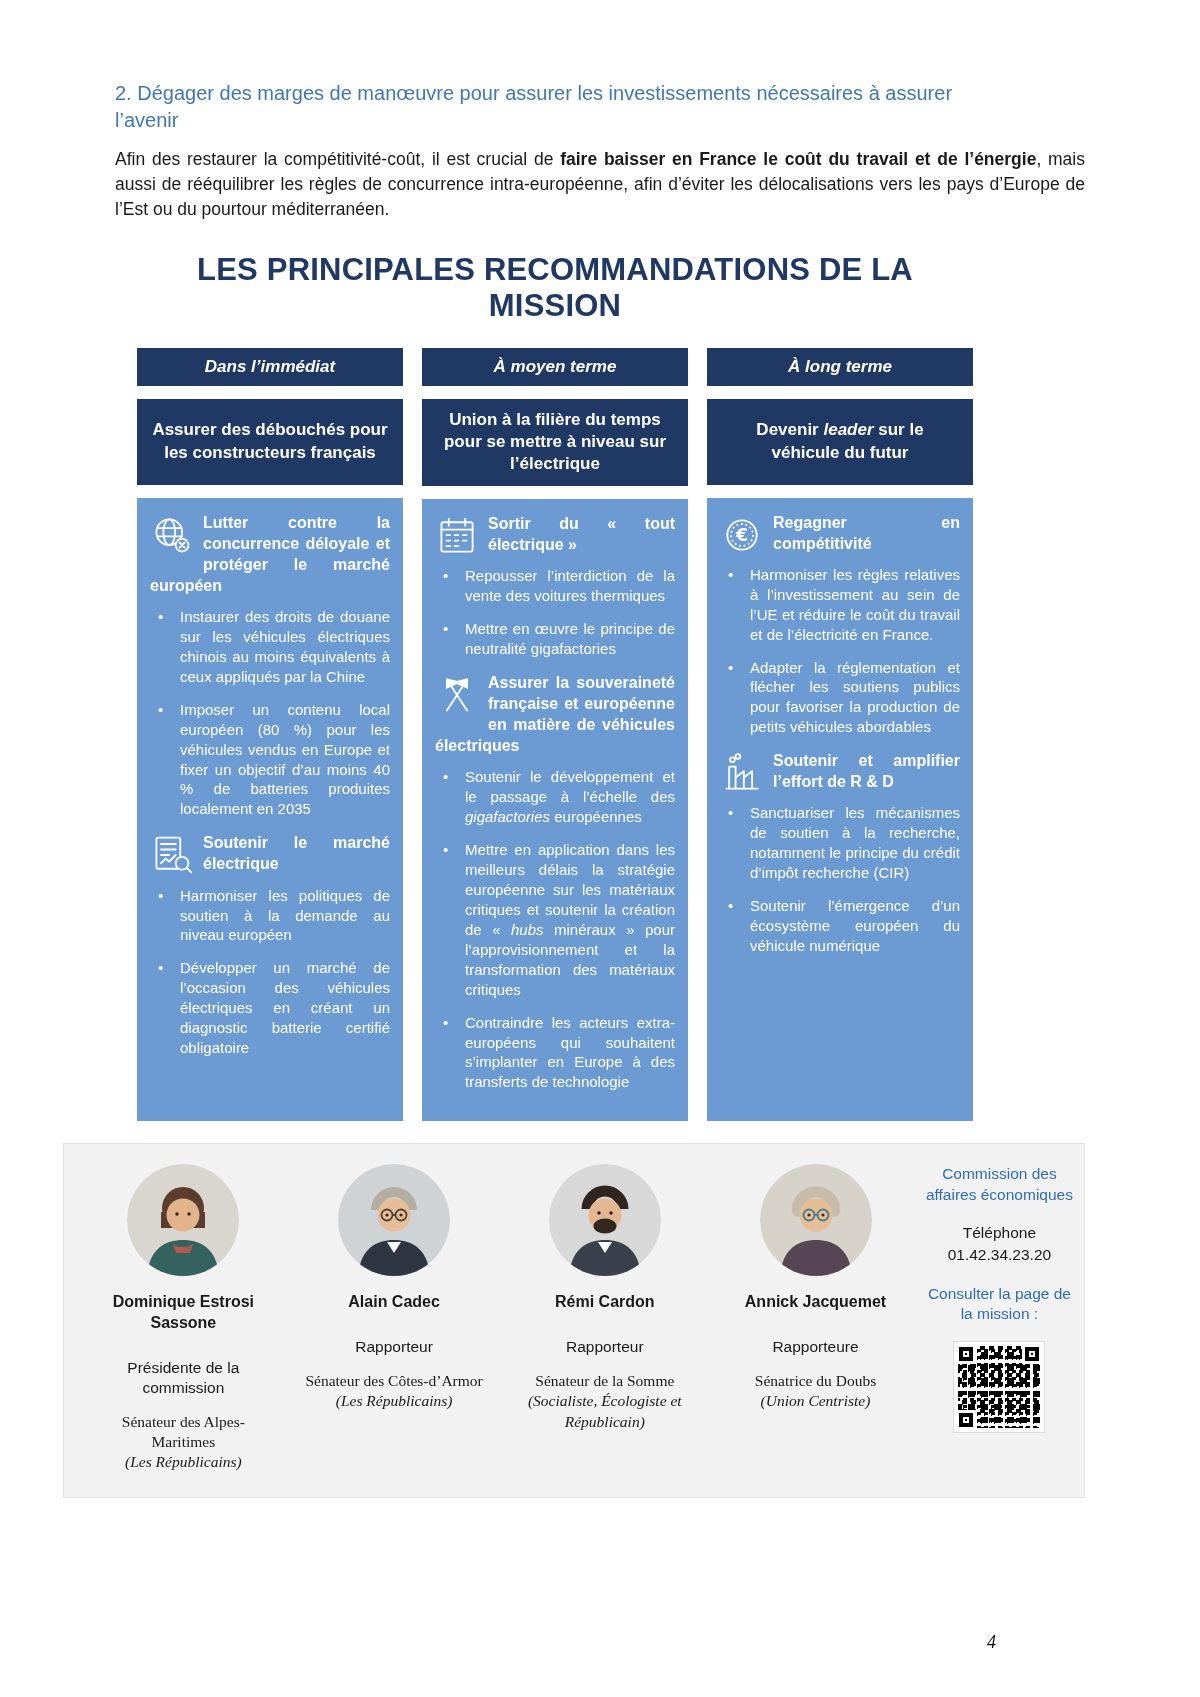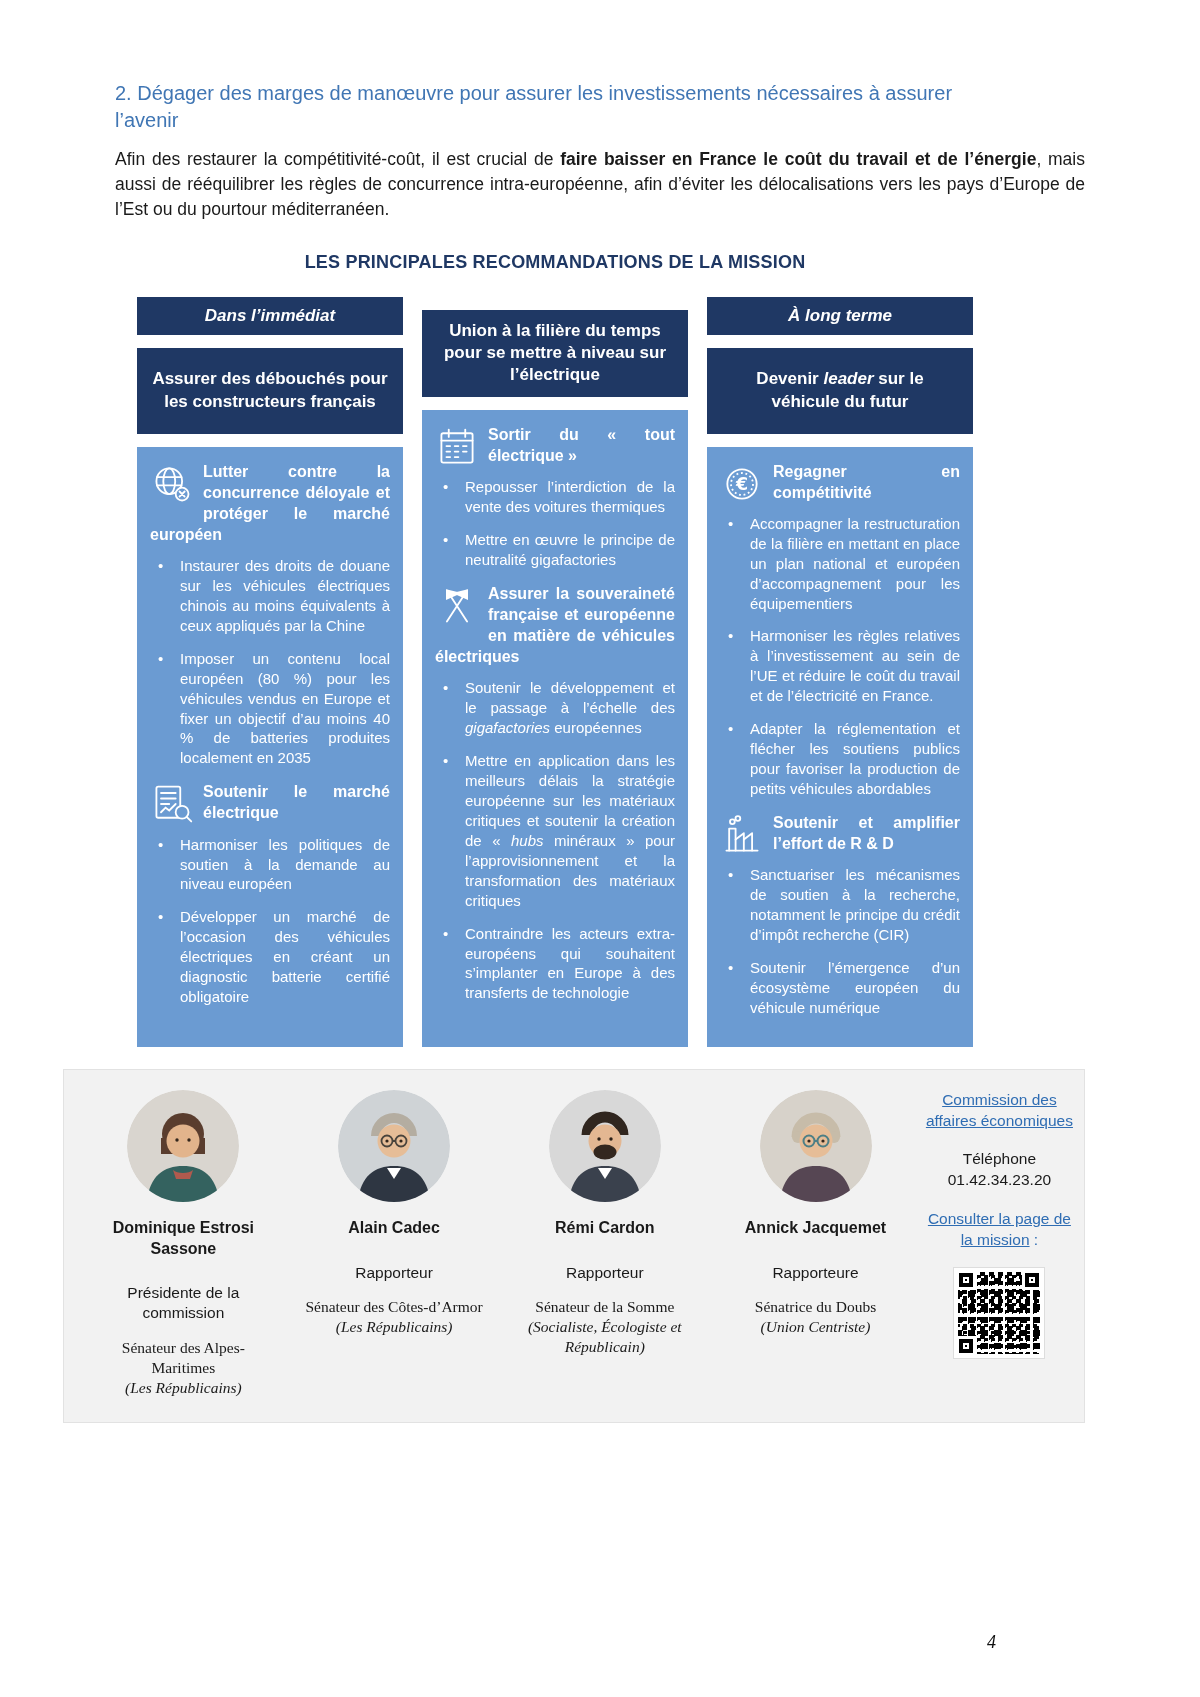--- a/index.html
+++ b/index.html
@@ -14,21 +14,21 @@
     margin:80px 115px 0; width:890px;
     color:#4076b4; font-size:20px; font-weight:400; line-height:1.35;
   }
   .intro {
     margin:13px 115px 0; width:970px;
     font-size:17.5px; line-height:1.42; text-align:justify;
   }
   .intro .bold { font-weight:bold; }
   .main-title {
     margin:30px 0 0 137px; width:836px; text-align:center;
-    color:#1f3864; font-size:18px; font-weight:bold; letter-spacing:.2px;
+    color:#1f3864; font-size:31px; font-weight:bold; letter-spacing:.2px;
   }
   .columns { display:flex; gap:19px; margin:24px 0 0 137px; width:836px; align-items:stretch; }
   .col { width:266px; display:flex; flex-direction:column; }
   .col-header {
     background:#1f3864; color:#fff; text-align:center;
     font-style:italic; font-weight:bold; font-size:17px; padding:9px 4px;
   }
   .col-sub {
     background:#1f3864; color:#fff; font-weight:bold; text-align:center;
     font-size:17px; line-height:1.32; margin-top:13px; padding:10px 14px;
@@ -57,21 +57,21 @@
   .photo { width:112px; height:112px; border-radius:50%; overflow:hidden; flex:none; }
   .photo svg { display:block; width:112px; height:112px; }
   .person-name { font-weight:bold; font-size:16px; margin-top:16px; line-height:1.3; max-width:185px; }
   .person-role { font-size:15.5px; margin-top:24px; line-height:1.3; max-width:175px; }
   .person-seat { font-size:15.5px; margin-top:14px; line-height:1.3; max-width:185px;font-family:Liberation Serif, serif; }
   .party { font-style:italic; }
   .contact {
     width:150px; margin-left:4px; display:flex; flex-direction:column;
     align-items:center; text-align:center; font-size:15.5px;
   }
-  .link { color:#2f6db3; text-decoration:underline; line-height:1.35; cursor:pointer; }
+  .link { color:#2f6db3; line-height:1.35; cursor:pointer; }
   .phone { margin-top:16px; line-height:1.4; }
   .consult { margin-top:18px; }
   .consult-suffix { color:#2f6db3; text-decoration:none; }
 
   .qr { position:relative; width:92px; height:92px; background:#fff; margin-top:16px; border:1px solid #ddd; }
   .qr-mod {
     position:absolute; inset:4px;
     background:
       conic-gradient(#000 90deg, transparent 90deg) 0px 0px/9px 9px,
       conic-gradient(#000 90deg, transparent 90deg) 4px 6px/13px 13px,
@@ -142,20 +142,21 @@
           <ul>
             <li>Harmoniser les politiques de soutien à la demande au niveau européen</li>
             <li>Développer un marché de l’occasion des véhicules électriques en créant un diagnostic batterie certifié obligatoire</li>
           </ul>
         </div>
 
       </div>
     </div>
 
     <div class="col">
+      <div class="col-header">À moyen terme</div>
       <div class="col-sub">Union à la filière du temps pour se mettre à niveau sur l’électrique</div>
       <div class="col-body">
 
         <div class="group">
           <div class="group-title">
             <span class="icon">
               <svg viewBox="0 0 48 48" fill="none" stroke="#fff" stroke-width="2" stroke-linecap="round">
                 <rect x="7" y="9" width="34" height="32" rx="2"></rect>
                 <path d="M7 17h34"></path>
                 <path d="M15 5v8M33 5v8"></path>
@@ -203,21 +204,20 @@
             <span class="icon">
               <svg viewBox="0 0 48 48" fill="none" stroke="#fff" stroke-width="2">
                 <circle cx="24" cy="24" r="16"></circle>
                 <circle cx="24" cy="24" r="12" stroke-dasharray="2 3"></circle>
                 <text x="24" y="31" text-anchor="middle" font-size="19" fill="#fff" stroke="none" font-family="DejaVu Sans, sans-serif">€</text>
               </svg>
             </span>
             <span>Regagner en compétitivité</span>
           </div>
           <ul>
-            <li>Accompagner la restructuration de la filière en mettant en place un plan national et européen d’accompagnement pour les équipementiers</li>
             <li>Harmoniser les règles relatives à l’investissement au sein de l’UE et réduire le coût du travail et de l’électricité en France.</li>
             <li>Adapter la réglementation et flécher les soutiens publics pour favoriser la production de petits véhicules abordables</li>
           </ul>
         </div>
 
         <div class="group">
           <div class="group-title">
             <span class="icon">
               <svg viewBox="0 0 48 48" fill="none" stroke="#fff" stroke-width="2" stroke-linecap="round" stroke-linejoin="round">
                 <path d="M7 41h34"></path>

